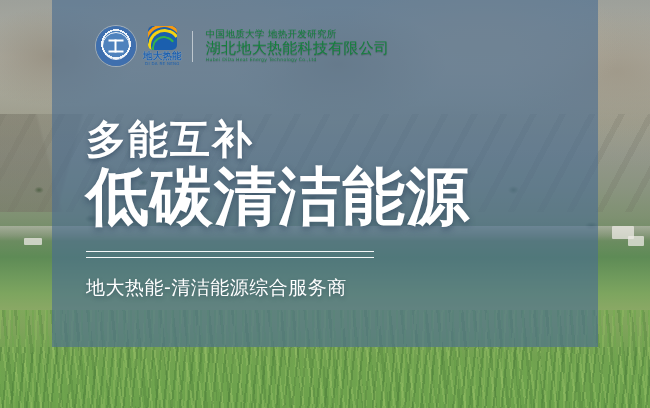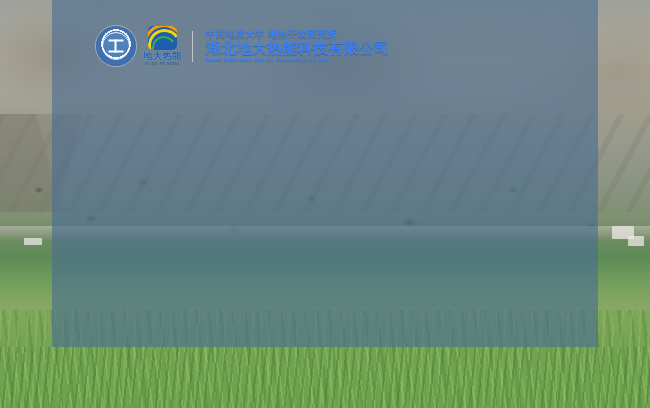--- a/index.html
+++ b/index.html
@@ -219,23 +219,22 @@
     width: 1px;
     height: 31px;
     background: rgba(255,255,255,.55);
     margin: 0 6px 0 3px;
   }
   #org-text {
     display: flex;
     flex-direction: column;
     justify-content: center;
     gap: 2px;
-    color: #3b82f6;
+    color: #15803d;
     text-shadow: 0 1px 1px rgba(0,0,0,.25);
-    font-weight: bold;
   }
   #org-line1 { font-size: 9.5px; line-height: 1.05; letter-spacing: .3px; white-space: nowrap; }
   #org-line2 { font-size: 15px; line-height: 1.05; letter-spacing: .3px; white-space: nowrap; }
   #org-line3 { font-size: 4.6px; line-height: 1.05; letter-spacing: .25px; white-space: nowrap; opacity: .95; }
 
   
   #headline-block {
     position: absolute;
     left: 86px;
     top: 118px;
@@ -311,14 +310,20 @@
 
     <div id="logo-divider"></div>
 
     <div id="org-text">
       <div id="org-line1">中国地质大学 地热开发研究所</div>
       <div id="org-line2">湖北地大热能科技有限公司</div>
       <div id="org-line3">Hubei DiDa Heat Energy Technology Co.,Ltd</div>
     </div>
   </div>
 
+  <div id="headline-block">
+    <div id="title-primary">多能互补</div>
+    <div id="title-secondary">低碳清洁能源</div>
+    <div id="rule"></div>
+    <div id="tagline">地大热能-清洁能源综合服务商</div>
+  </div>
 
 </div>
 
 </body></html>

